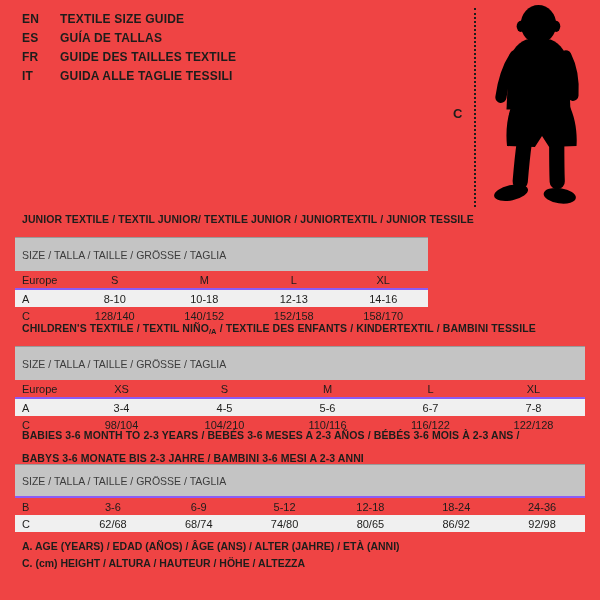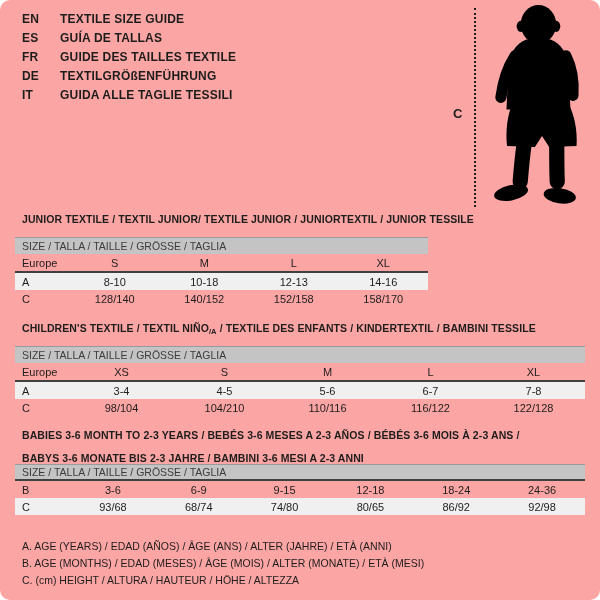--- a/index.html
+++ b/index.html
@@ -1,18 +1,18 @@
 <!DOCTYPE html>
 <html><head>
 <meta charset="utf-8">
 <style>
   html,body { margin:0; padding:0; background:#fff; }
   .page {
-    position:relative; width:600px; height:600px; background:#fca5a5;
-    font-family:"Liberation Sans", sans-serif; color:#1d1d1b; overflow:hidden;border-radius:10px;
+    position:relative; width:600px; height:600px; background:#ef4444;
+    font-family:"Liberation Sans", sans-serif; color:#1d1d1b; overflow:hidden;
   }
 
   
   .lang-list { position:absolute; left:22px; top:9px; }
   .lang-row { display:flex; height:19px; align-items:center;
               font-weight:bold; font-size:12px; letter-spacing:.2px; }
   .lang-code { width:38px; }
 
   .figure-area { position:absolute; left:440px; top:0; width:160px; height:215px; }
   .dotted-line { position:absolute; left:34px; top:8px; height:199px;
@@ -20,53 +20,49 @@
   .measure-label { position:absolute; left:13px; top:106px;
                    font-weight:bold; font-size:13px; }
   .baby-svg { position:absolute; left:47px; top:3px; }
 
   
   .section-title { position:absolute; left:22px; font-weight:bold;
                    font-size:10.5px; letter-spacing:.1px; white-space:nowrap; }
   .sub { font-size:7.5px; vertical-align:-2px; }
 
   .size-table { position:absolute; left:15px; }
-  .size-bar { height:17px; background:#c4c4c4; border-top:1px solid #9a9a9a;
+  .size-bar { height:34px; background:#c4c4c4; border-top:1px solid #9a9a9a;
               display:flex; align-items:center; padding-left:7px;
               font-size:10.5px; color:#3c3c3c; box-sizing:border-box; }
   .trow { display:flex; height:17px; align-items:center; font-size:11px; }
   .trow.alt { background:#f0f0f0; }
-  .rule-bottom { border-bottom:2px solid #404040; }
+  .rule-bottom { border-bottom:2px solid #8b5cf6; }
   .cell-label { width:55px; padding-left:7px; box-sizing:border-box; }
   .cell { flex:1; text-align:center; }
 
   .footnotes { position:absolute; left:22px; top:540px; }
-  .footnote { height:17px; font-weight:normal; font-size:10.5px; white-space:nowrap; }
+  .footnote { height:17px; font-weight:bold; font-size:10.5px; white-space:nowrap; }
 </style>
 </head>
 <body>
 
 <div class="page">
 
   <div class="lang-list">
     <div class="lang-row">
       <span class="lang-code">EN</span>
       <span>TEXTILE SIZE GUIDE</span>
     </div>
     <div class="lang-row">
       <span class="lang-code">ES</span>
       <span>GUÍA DE TALLAS</span>
     </div>
     <div class="lang-row">
       <span class="lang-code">FR</span>
       <span>GUIDE DES TAILLES TEXTILE</span>
-    </div>
-    <div class="lang-row">
-      <span class="lang-code">DE</span>
-      <span>TEXTILGRÖßENFÜHRUNG</span>
     </div>
     <div class="lang-row">
       <span class="lang-code">IT</span>
       <span>GUIDA ALLE TAGLIE TESSILI</span>
     </div>
   </div>
 
   <div class="figure-area">
     <span class="measure-label">C</span>
     <div class="dotted-line"></div>
@@ -154,35 +150,34 @@
     <div>BABIES 3-6 MONTH TO 2-3 YEARS / BEBÉS 3-6 MESES A 2-3 AÑOS / BÉBÉS 3-6 MOIS À 2-3 ANS /</div>
     <div style="margin-top:11px">BABYS 3-6 MONATE BIS 2-3 JAHRE / BAMBINI 3-6 MESI A 2-3 ANNI</div>
   </div>
 
   <div class="size-table" style="top:464px; width:570px">
     <div class="size-bar rule-bottom">SIZE / TALLA / TAILLE / GRÖSSE / TAGLIA</div>
     <div class="trow">
       <span class="cell-label">B</span>
       <span class="cell">3-6</span>
       <span class="cell">6-9</span>
-      <span class="cell">9-15</span>
+      <span class="cell">5-12</span>
       <span class="cell">12-18</span>
       <span class="cell">18-24</span>
       <span class="cell">24-36</span>
     </div>
     <div class="trow alt">
       <span class="cell-label">C</span>
-      <span class="cell">93/68</span>
+      <span class="cell">62/68</span>
       <span class="cell">68/74</span>
       <span class="cell">74/80</span>
       <span class="cell">80/65</span>
       <span class="cell">86/92</span>
       <span class="cell">92/98</span>
     </div>
   </div>
 
   <div class="footnotes">
     <div class="footnote">A. AGE (YEARS) / EDAD (AÑOS) / ÂGE (ANS) / ALTER (JAHRE) / ETÀ (ANNI)</div>
-    <div class="footnote">B. AGE (MONTHS) / EDAD (MESES) / ÂGE (MOIS) / ALTER (MONATE) / ETÀ (MESI)</div>
     <div class="footnote">C. (cm) HEIGHT / ALTURA / HAUTEUR / HÖHE / ALTEZZA</div>
   </div>
 
 </div>
 
 </body></html>

